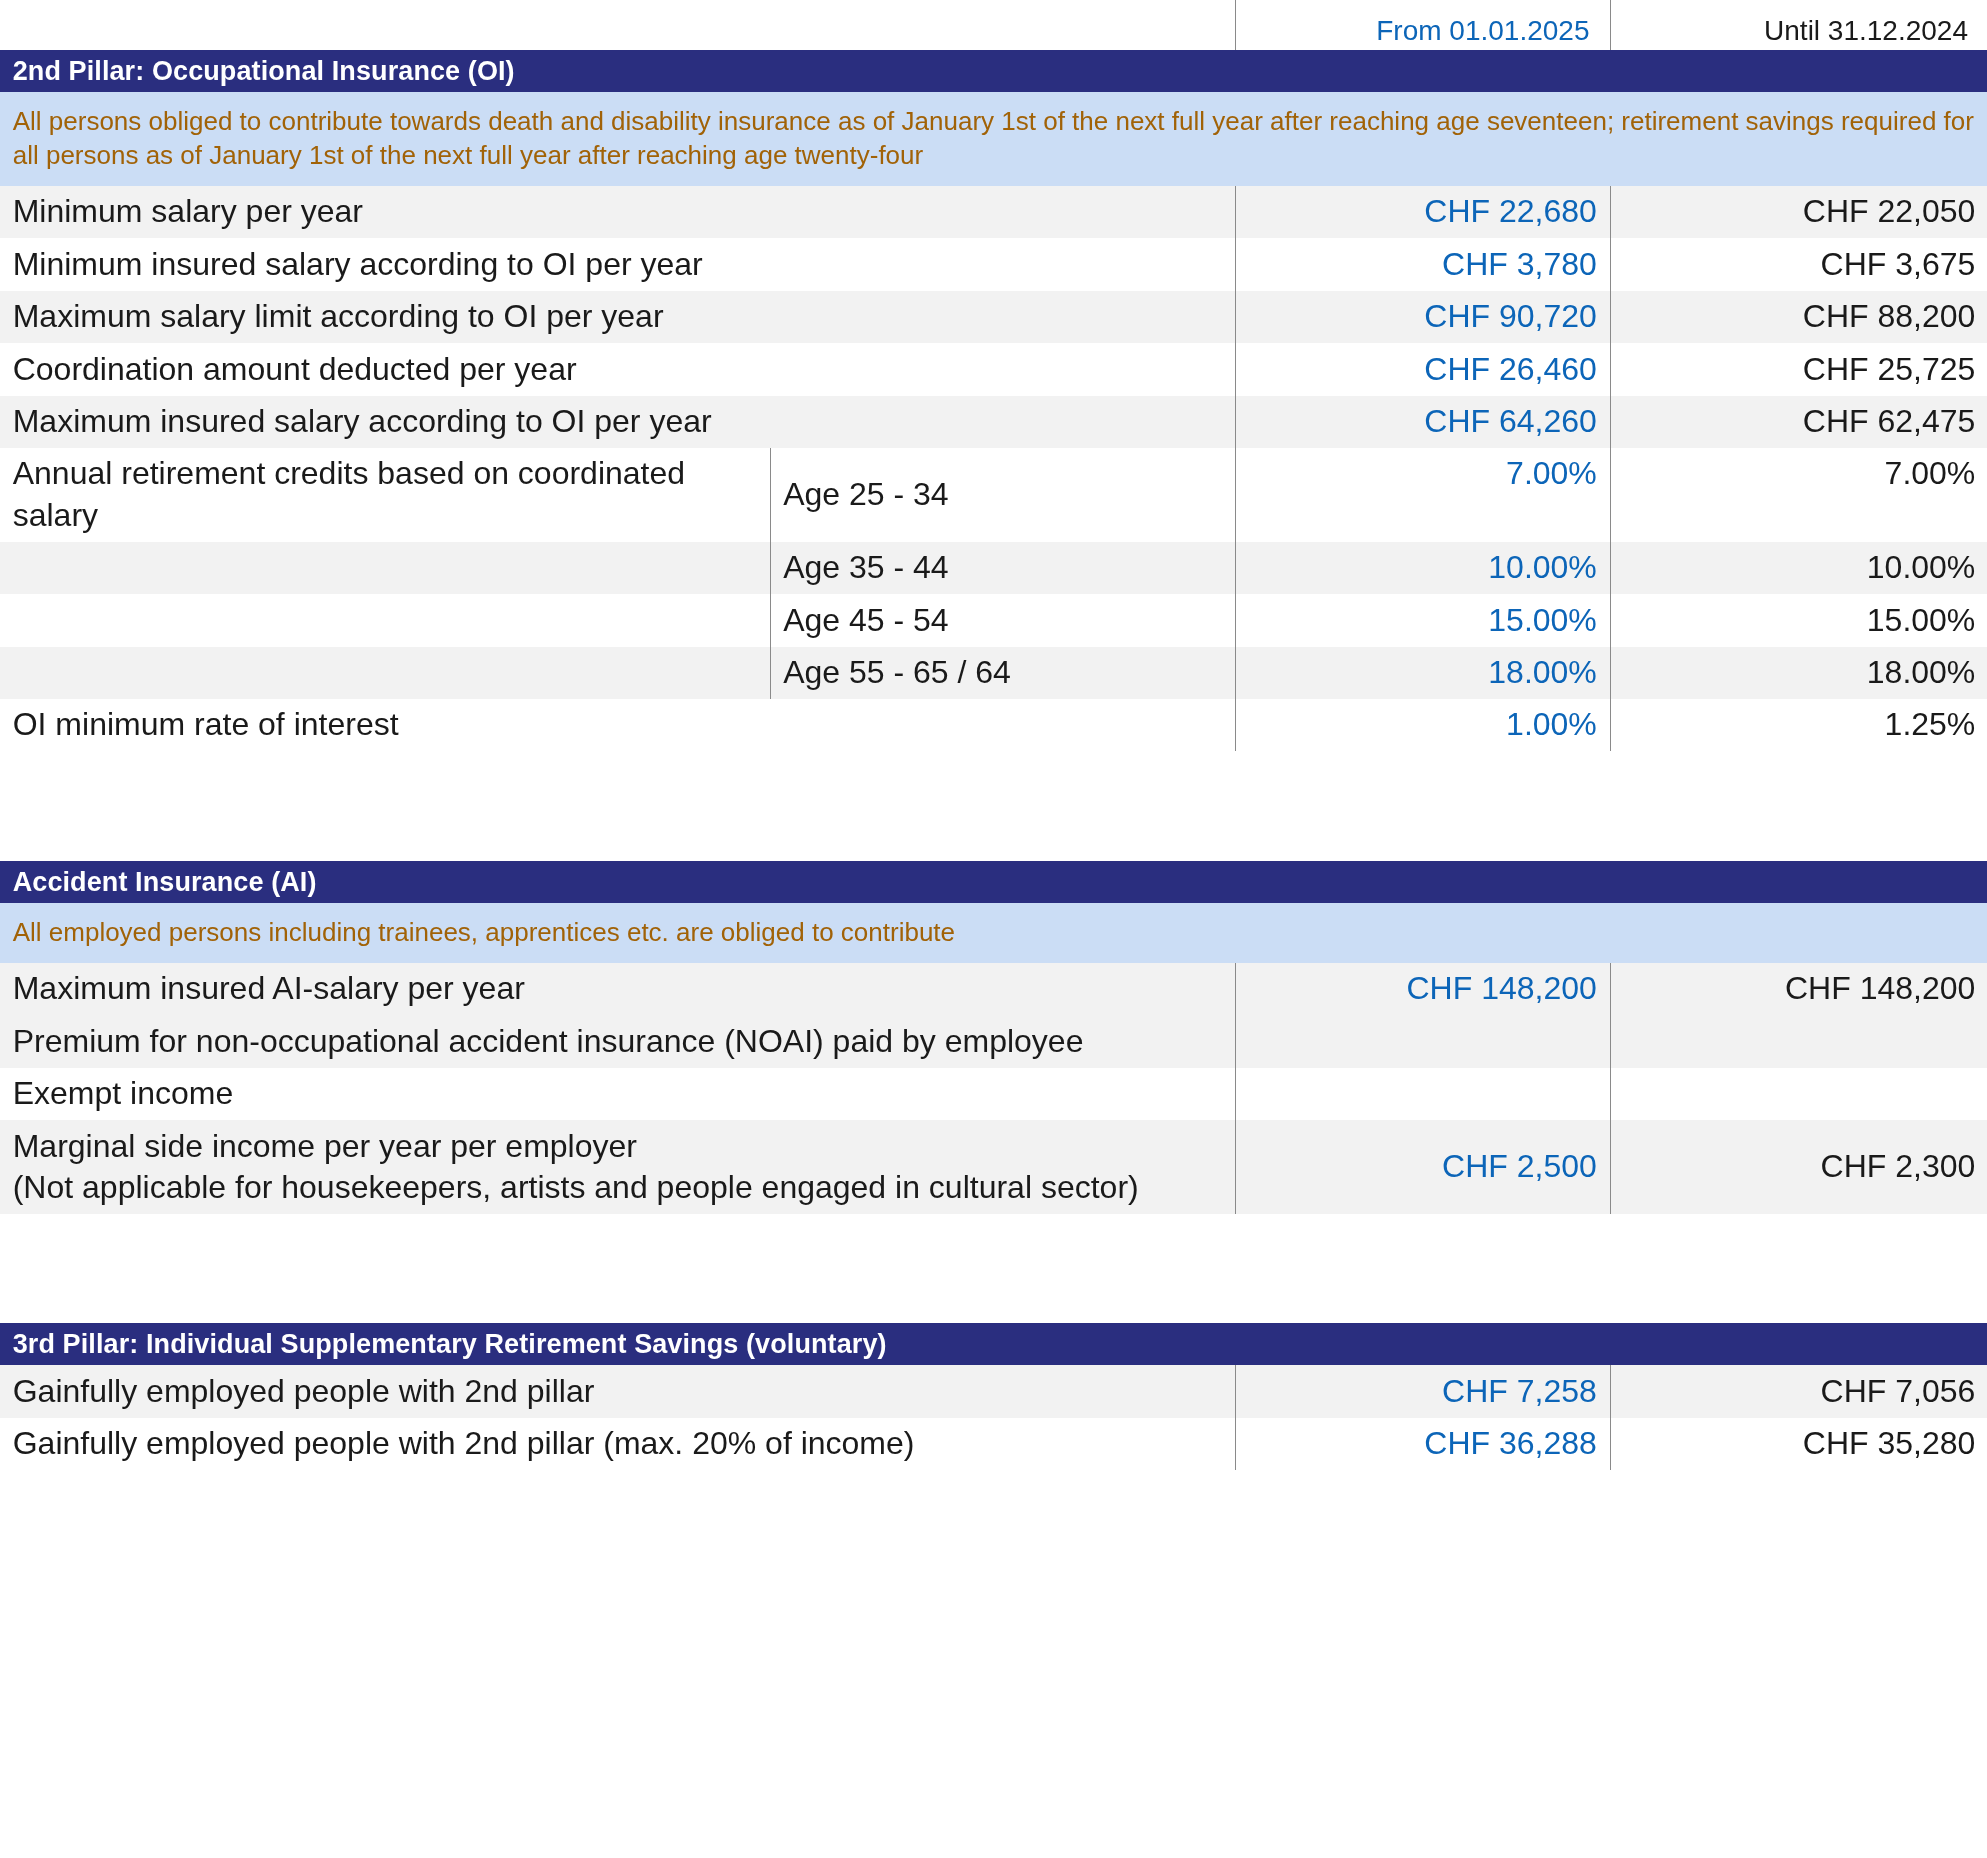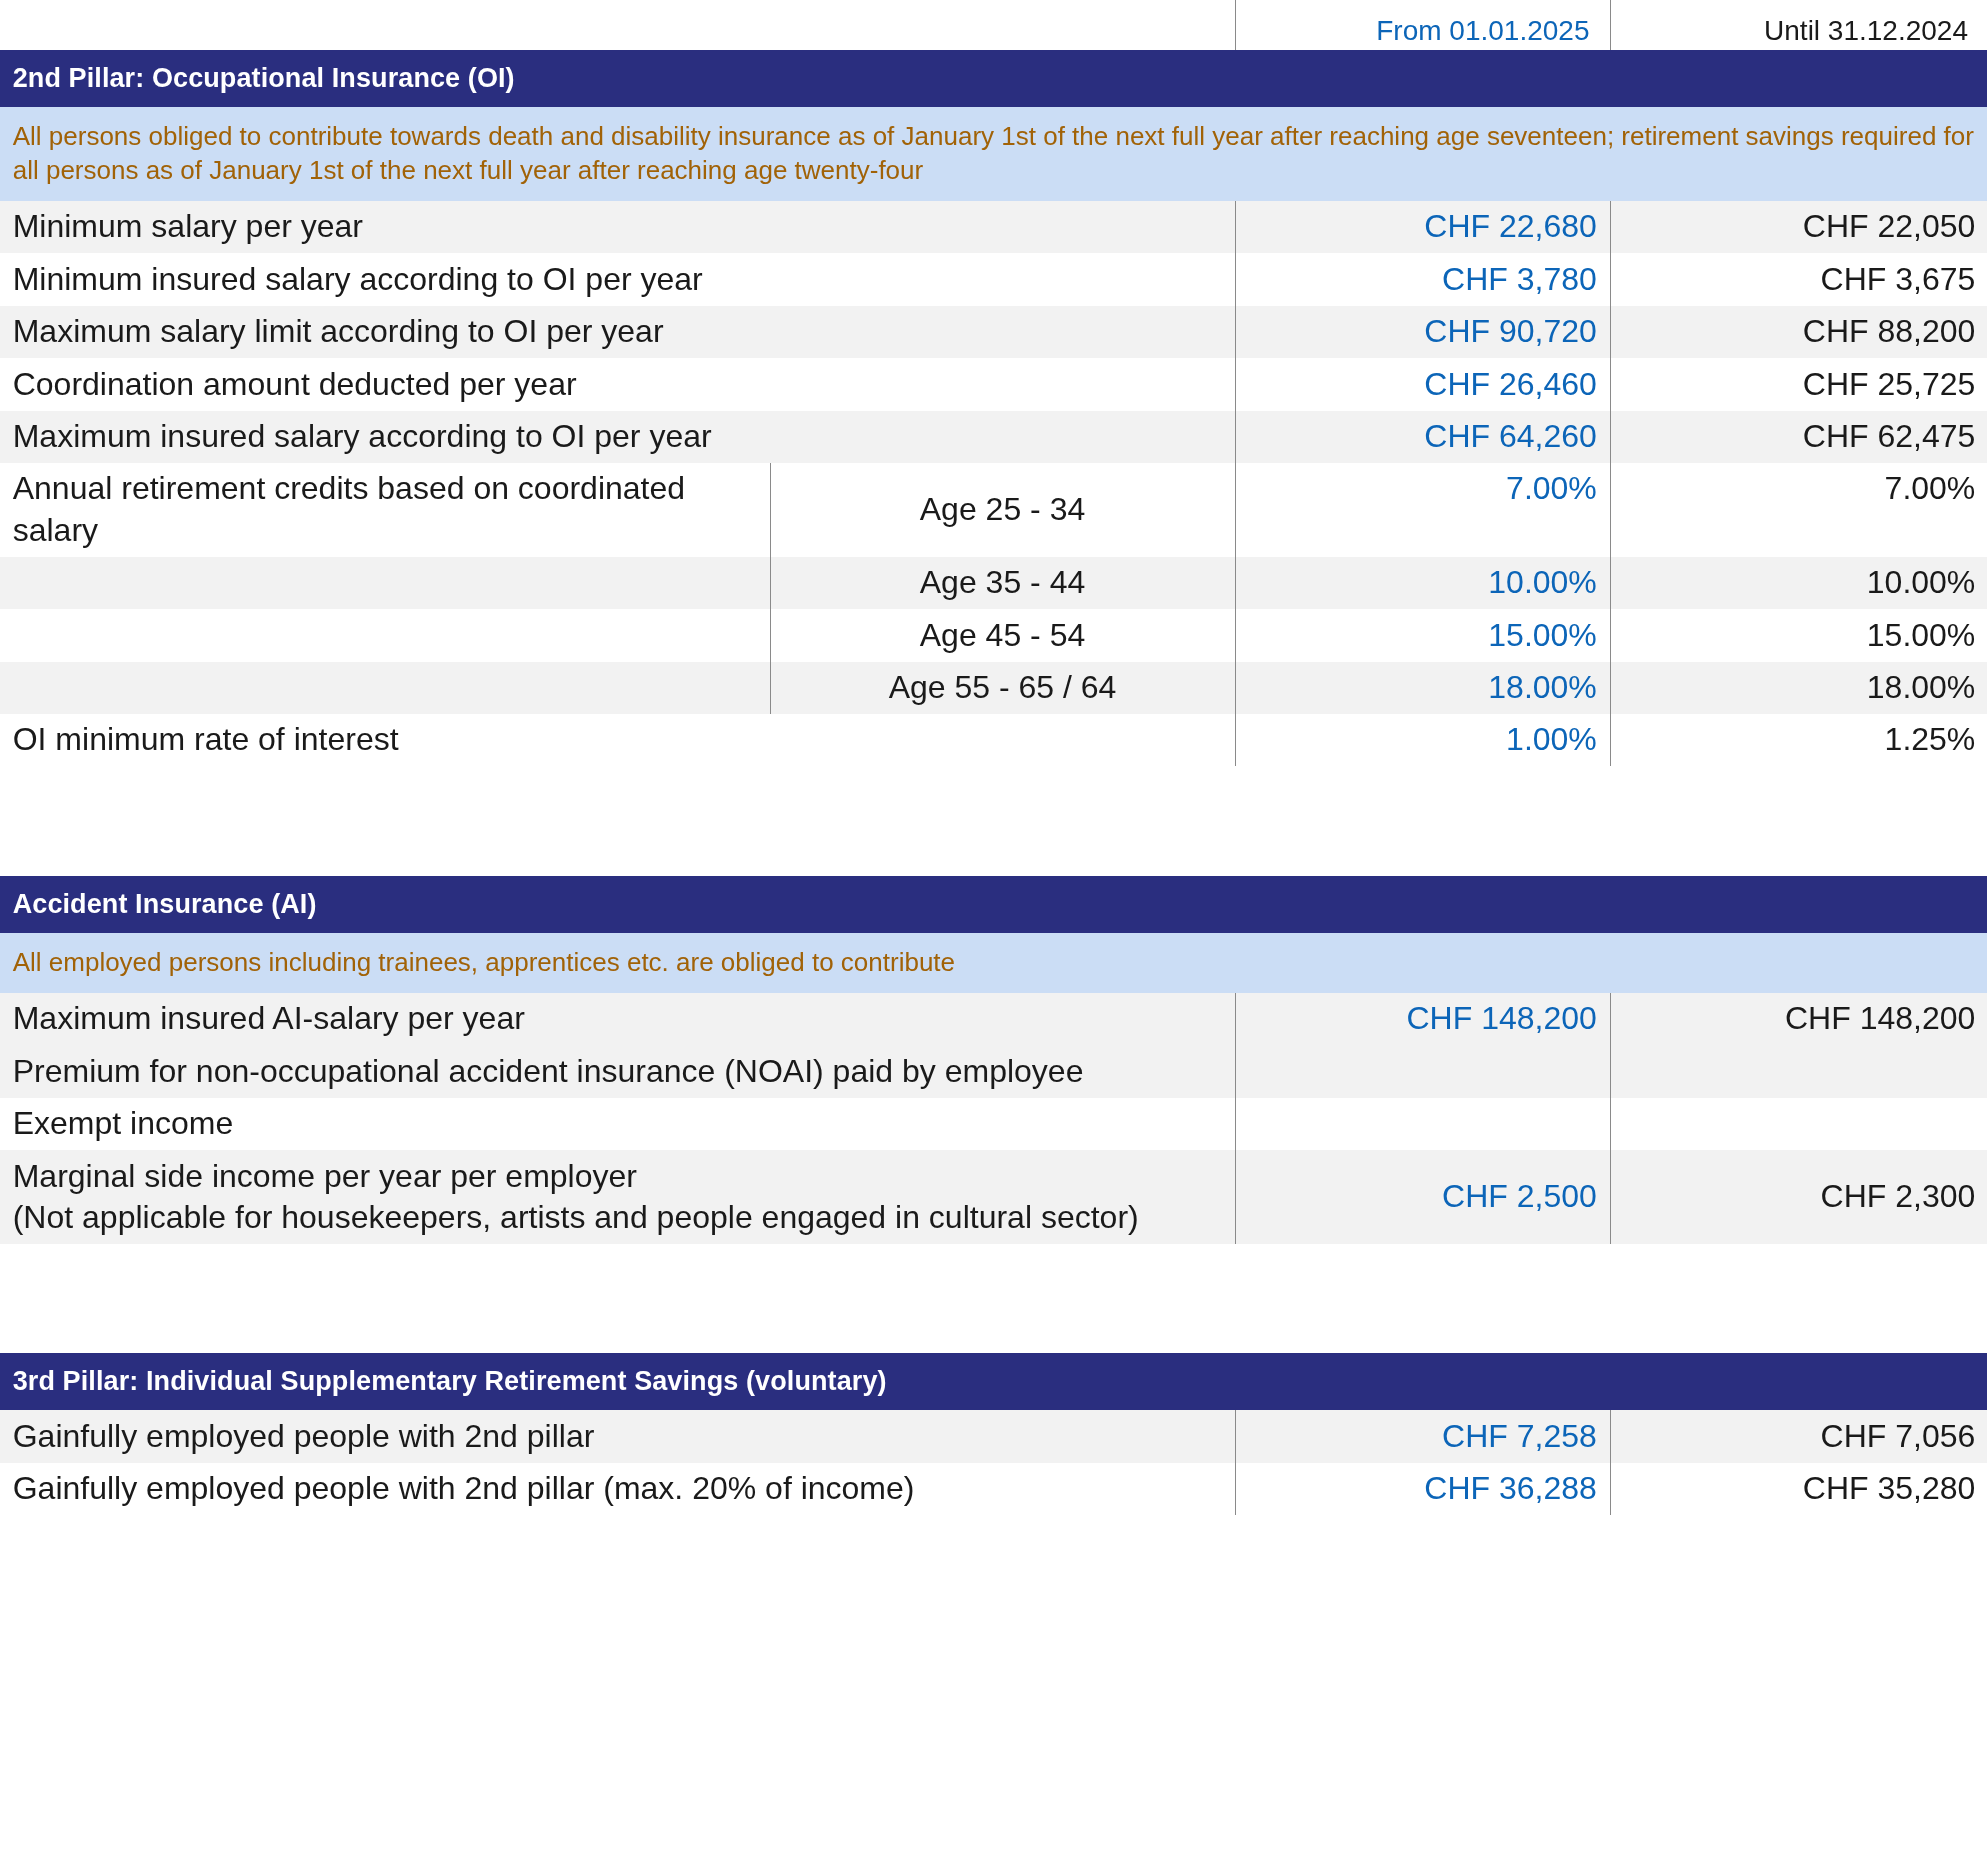--- a/index.html
+++ b/index.html
@@ -55,21 +55,21 @@
     text-align: right;
     margin-left: 6px;
   }
 
   
   .sec-bar td {
     background: #2A2E7F;
     color: #ffffff;
     font-weight: bold;
     font-size: 27px;
-    height: 57px;
+    height: 42px;
     padding: 0 12.7px;
     letter-spacing: 0.1px;
   }
 
   
   .sec-desc td {
     background: #CBDDF5;
     color: #a16207;
     font-size: 26px;
     line-height: 1.32;
@@ -82,21 +82,21 @@
     padding: 5.4px 12.7px;
     font-size: 32px;
     line-height: 1.3;
     vertical-align: middle;
   }
   tr.row.shade td { background: #F2F2F2; }
   tr.row.plain td { background: #FFFFFF; }
 
   td.label    { text-align: left; }
   td.sublabel {
-    text-align: center;
+    text-align: left;
     border-left: 1.8px solid #8a8a8a;
   }
   td.val-new {
     text-align: right;
     color: #0C65B8;
     border-left: 1.8px solid #8a8a8a;
     border-right: 1.8px solid #8a8a8a;
     padding-right: 22px;
   }
   td.val-old {

